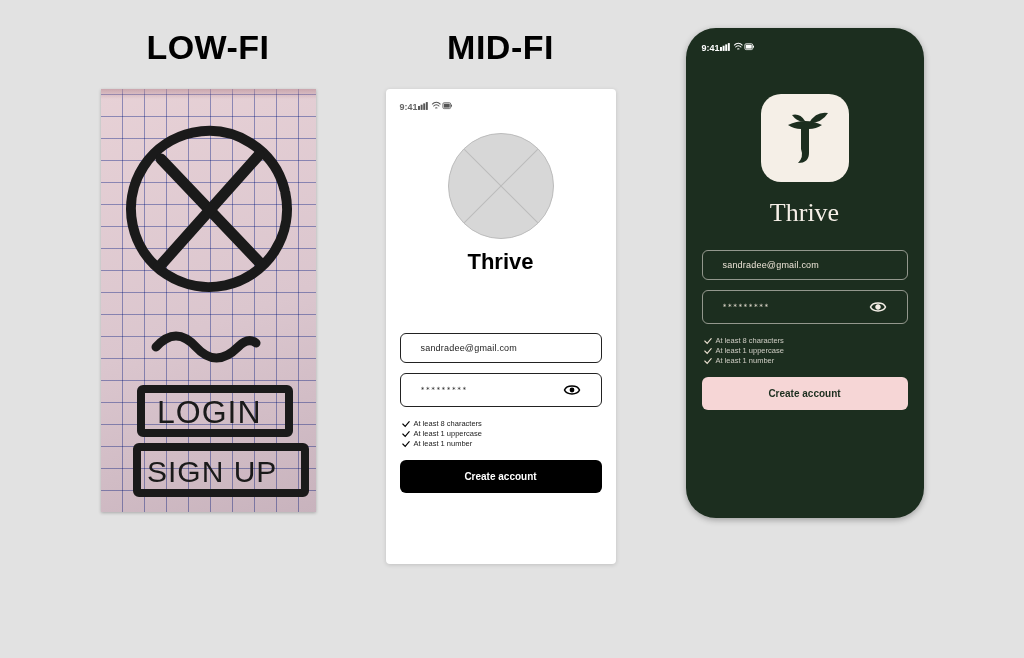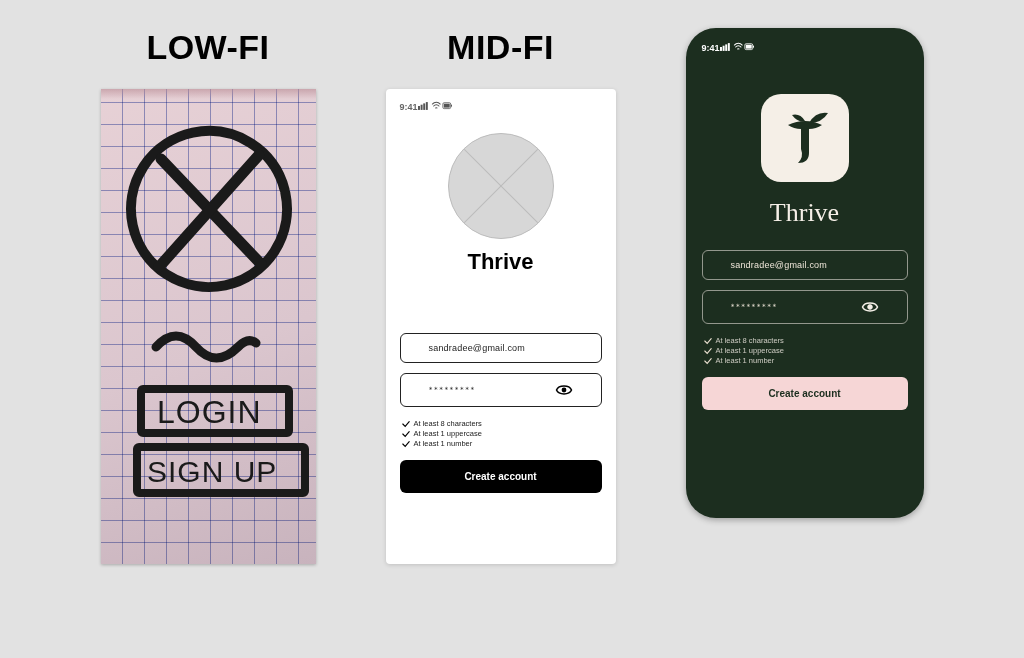--- a/index.html
+++ b/index.html
@@ -27,21 +27,21 @@
     font-weight: 900;
     font-size: 34px;
     letter-spacing: 0.5px;
     margin-bottom: 22px;
     color: #000;
   }
 
   
   .lowfi {
     width: 215px;
-    height: 475px;
+    height: 423px;
     position: relative;
     background:
       
       repeating-linear-gradient(90deg, transparent 0 21px, #9ba6d8 21px 22px),
       
       repeating-linear-gradient(0deg, transparent 0 21px, #9ba6d8 21px 22px),
       linear-gradient(160deg, #e7d1d6 0%, #dbc6ce 55%, #c8b3bd 100%);
     background-blend-mode: multiply, multiply, normal;
     box-shadow: 0 1px 3px rgba(0,0,0,0.25);
     overflow: hidden;
@@ -100,21 +100,21 @@
     font-size: 22px;
     font-weight: 800;
     margin-top: 10px;
     color: #000;
   }
   .midfi .form { width: 100%; margin-top: 58px; }
   .field {
     width: 100%;
     border: 1px solid #222;
     border-radius: 6px;
-    padding: 9px 28px;
+    padding: 9px 20px;
     display: flex;
     align-items: center;
     justify-content: space-between;
     margin-bottom: 10px;
     font-size: 9px;
   }
   .field .value { letter-spacing: 0.2px; }
   .pw-dots { letter-spacing: 1px; font-family: monospace; font-size: 7px;}
   .eye { width:18px; height:14px; }
   .requirements { list-style:none; padding-left:2px; margin:12px 0 12px; }

